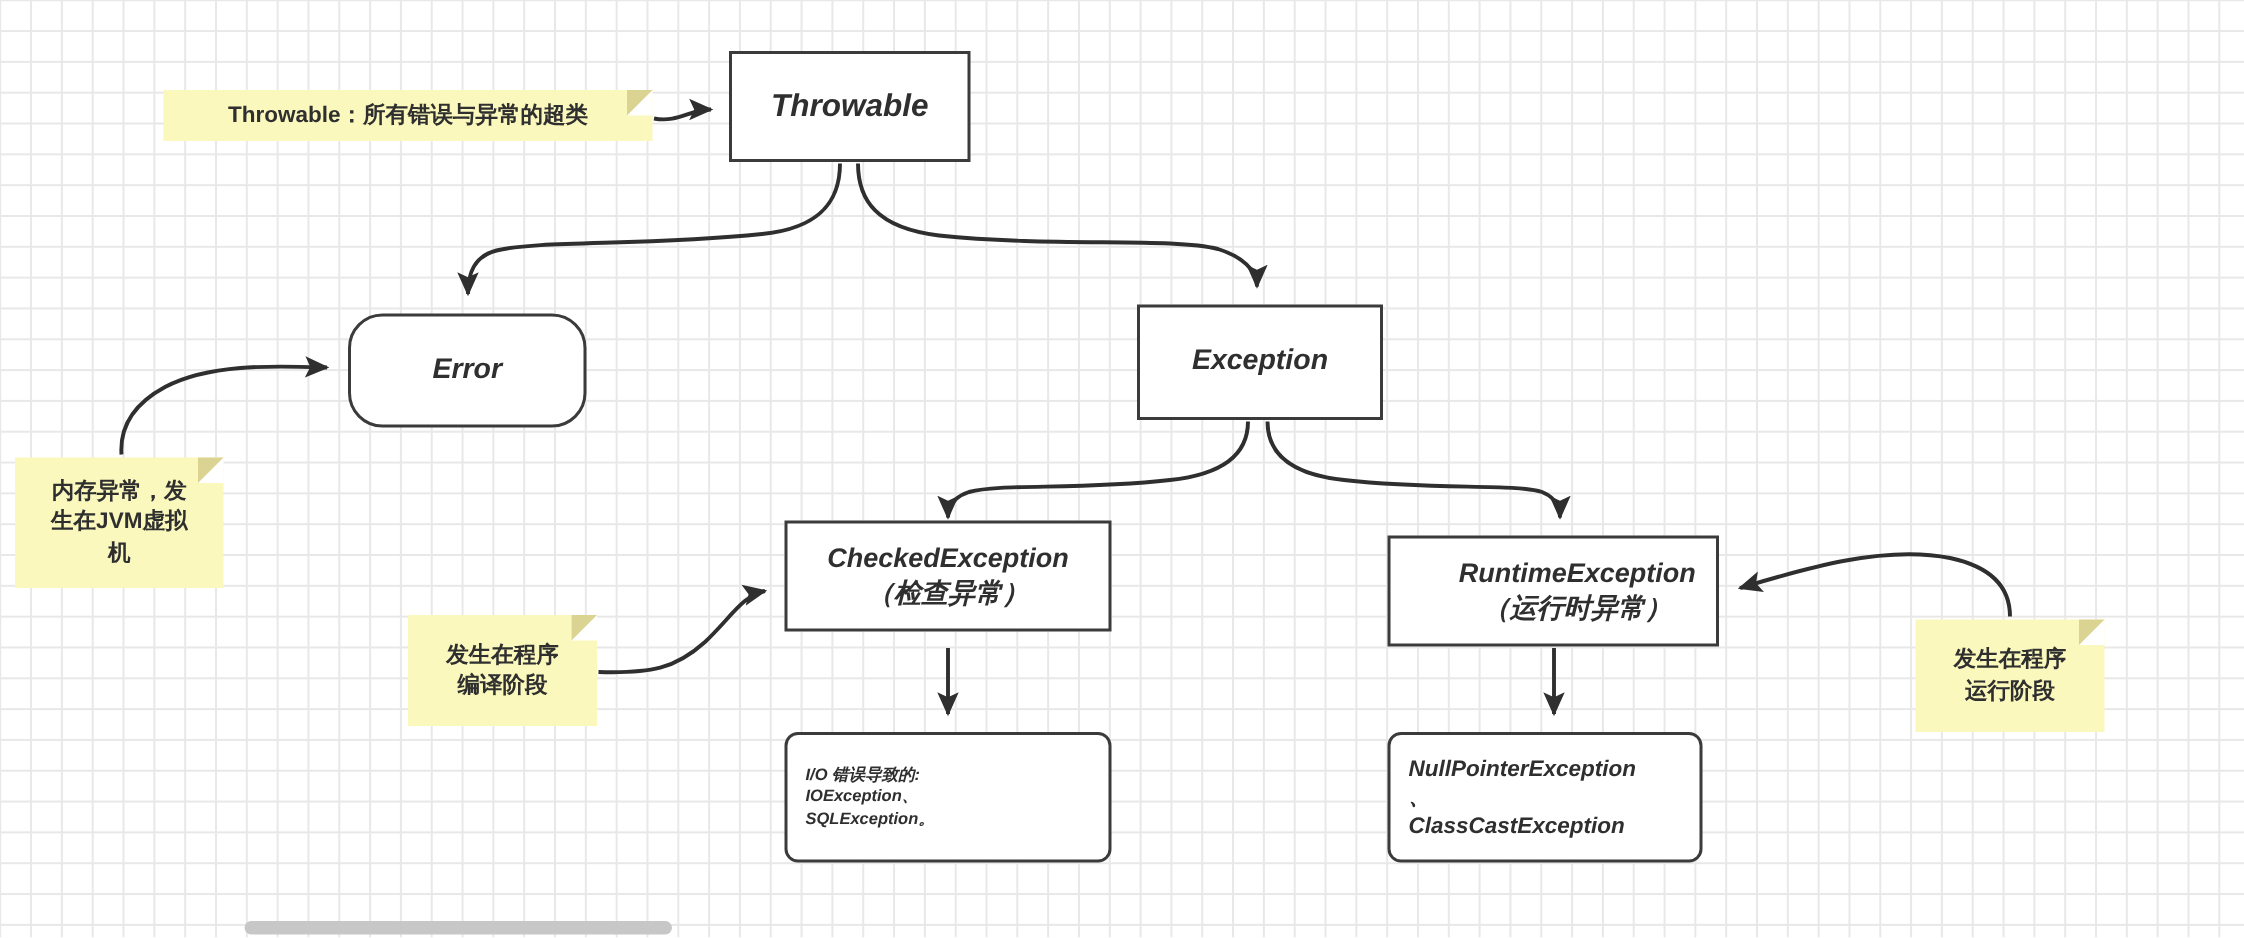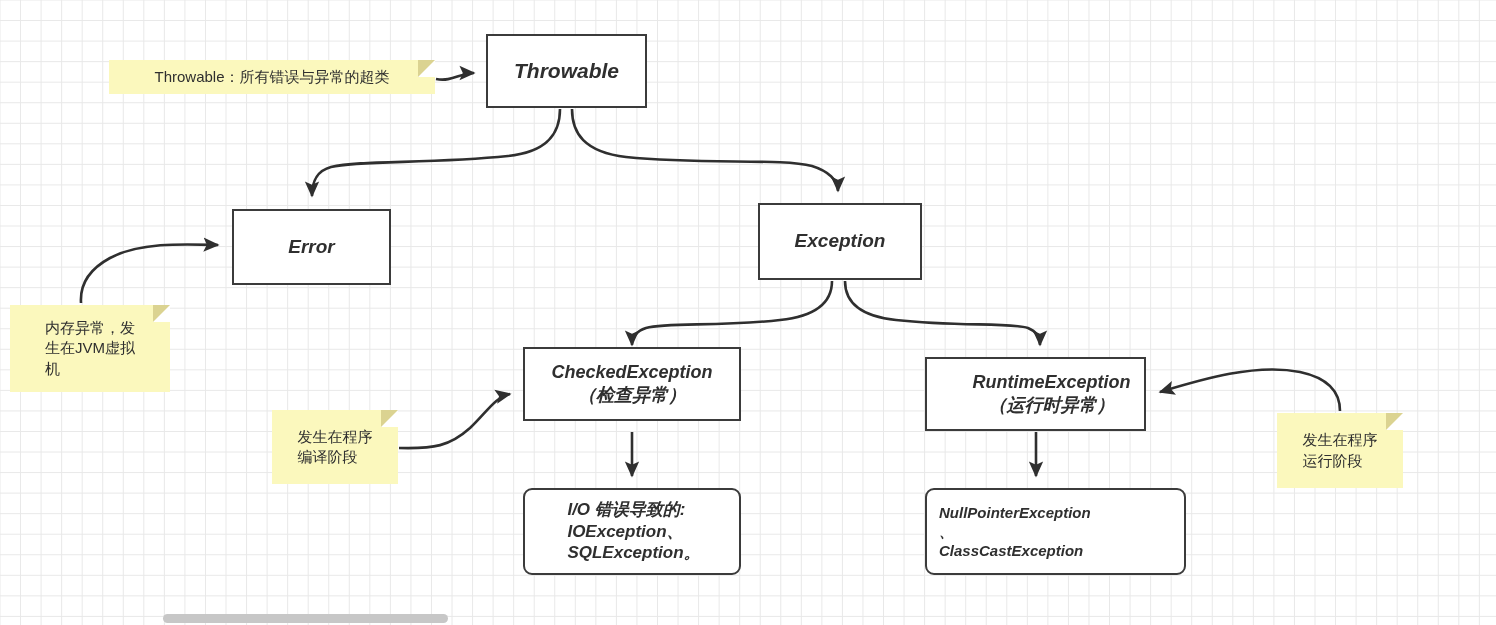--- a/index.html
+++ b/index.html
@@ -52,24 +52,25 @@
     padding-left: 12px;
     padding-right: 8px;
   }
   .node-text { display: block; }
 
   .note {
     position: absolute;
     box-sizing: border-box;
     background: #fbf8bd;
     color: #2f2f2f;
-    font-weight: normal;
+    font-weight: bold;
     display: flex;
     align-items: center;
     justify-content: center;
+    text-align: center;
     line-height: 1.35;
     white-space: pre-line;
   }
   .note .fold {
     position: absolute;
     top: 0;
     right: 0;
     width: 0;
     height: 0;
     border-style: solid;
@@ -130,56 +131,56 @@
 
     <path d="M632,432 L632,476" fill="none" stroke="#2f2f2f" stroke-width="2.6" marker-end="url(#arrowhead)"></path>
 
     <path d="M1036,432 L1036,476" fill="none" stroke="#2f2f2f" stroke-width="2.6" marker-end="url(#arrowhead)"></path>
   </svg>
 
   <div class="node" style="left:486px; top:34px; width:161px; height:74px; font-size:21px;">
     <span class="node-text">Throwable</span>
   </div>
 
-  <div class="node" style="left:232px; top:209px; width:159px; height:76px; font-size:19px;">
+  <div class="node" style="left:232px; top:209px; width:159px; height:76px; font-size:19px;border-radius:23px;">
     <span class="node-text">Error</span>
   </div>
 
   <div class="node" style="left:758px; top:203px; width:164px; height:77px; font-size:19px;">
     <span class="node-text">Exception</span>
   </div>
 
   <div class="node" style="left:523px; top:347px; width:218px; height:74px; font-size:18px;">
     <span class="node-text">CheckedException
 （检查异常）</span>
   </div>
 
   <div class="node" style="left:925px; top:357px; width:221px; height:74px; font-size:18px;padding-left:32px;">
     <span class="node-text">RuntimeException
 （运行时异常）</span>
   </div>
 
-  <div class="node rounded" style="left:523px; top:488px; width:218px; height:87px; font-size:17px;justify-content:center;">
+  <div class="node rounded" style="left:523px; top:488px; width:218px; height:87px; font-size:11px;">
     <span class="node-text">I/O 错误导致的:
 IOException、
 SQLException。</span>
   </div>
 
-  <div class="node rounded" style="left:925px; top:488px; width:261px; height:87px; font-size:15px;">
+  <div class="node rounded" style="left:925px; top:488px; width:210px; height:87px; font-size:15px;">
     <span class="node-text">NullPointerException
 、
 ClassCastException</span>
   </div>
 
   <div class="note" style="left:109px; top:60px; width:326px; height:34px; font-size:15px;">
     <span class="fold"></span>
     <span class="note-text">Throwable：所有错误与异常的超类</span>
   </div>
 
-  <div class="note" style="left:10px; top:305px; width:160px; height:87px; font-size:15px;">
+  <div class="note" style="left:10px; top:305px; width:139px; height:87px; font-size:15px;">
     <span class="fold"></span>
     <span class="note-text">内存异常，发
 生在JVM虚拟
 机</span>
   </div>
 
   <div class="note" style="left:272px; top:410px; width:126px; height:74px; font-size:15px;">
     <span class="fold"></span>
     <span class="note-text">发生在程序
 编译阶段</span>

